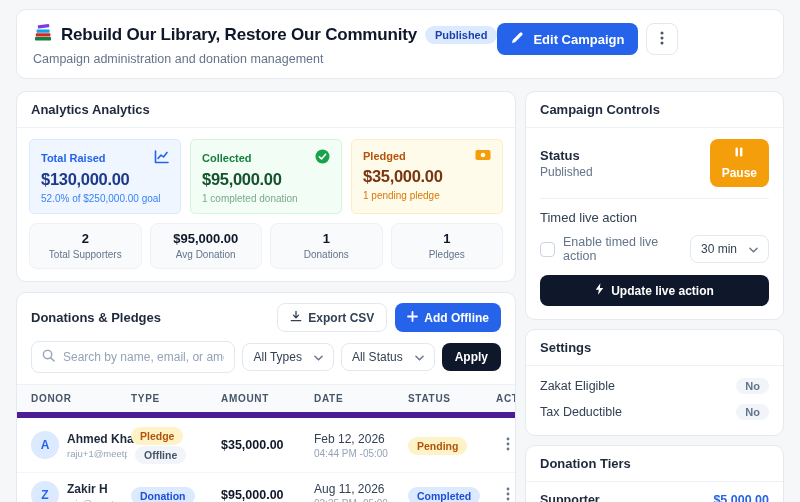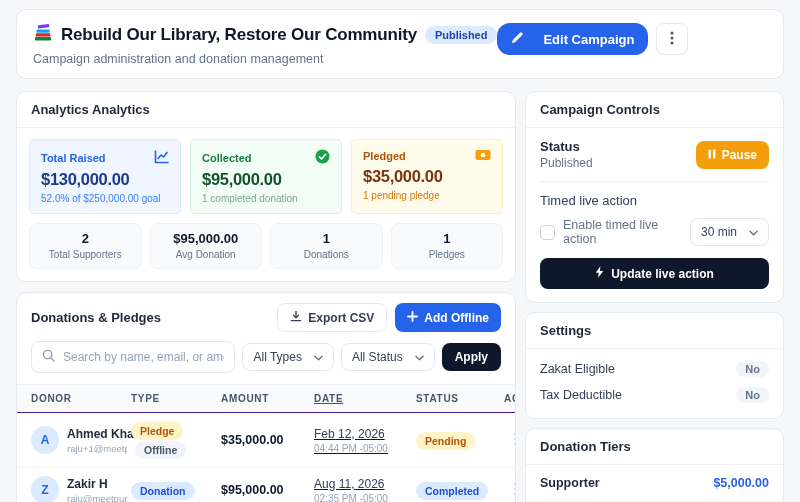--- a/index.html
+++ b/index.html
@@ -10,21 +10,21 @@
   .card-head { padding: 10px 14px; border-bottom: 1px solid #eef1f5; font-size: 13px; font-weight: 700; color: #1e293b; }
 
   
   .topbar { display: flex; justify-content: flex-start; align-items: flex-start; padding: 13px 16px 12px; margin-bottom: 12px; }
   .title-row { display: flex; align-items: center; gap: 8px; }
   .page-title { font-size: 17px; font-weight: 700; letter-spacing: -.2px; }
   .badge-published { background: #dbeafe; color: #1e40af; font-size: 11px; font-weight: 600; padding: 3px 10px; border-radius: 999px; }
   .subtitle { font-size: 12.5px; color: #64748b; margin-top: 6px; }
   .topbar-actions { display: flex; gap: 8px; align-items: center; }
   .btn { border: none; cursor: pointer; font-family: inherit; }
-  .btn-primary { background: #2563eb; color: #fff; border-radius: 13px; font-size: 13px; font-weight: 600; padding: 8px 14px; display: inline-flex; align-items: center; gap: 19px; }
+  .btn-primary { background: #2563eb; color: #fff; border-radius: 8px; font-size: 13px; font-weight: 600; padding: 8px 14px; display: inline-flex; align-items: center; gap: 9px; }
   .btn-kebab { width: 32px; height: 32px; border: 1px solid #e2e8f0; border-radius: 8px; background: #fff; display: flex; align-items: center; justify-content: center; }
 
   .main { display: flex; gap: 9px; }
   .col-left { width: 500px; flex: none; }
   .col-right { flex: 1; min-width: 0; }
 
   
   .analytics-card { margin-bottom: 10px; }
   .stat-grid { display: grid; grid-template-columns: 1fr 1fr 1fr; gap: 9px; padding: 11px 12px 9px; }
   .stat { border-radius: 5px; padding: 9px 11px; border: 1px solid; }
@@ -55,26 +55,26 @@
   .btn-blue-sm { background: #2563eb; color: #fff; border-radius: 8px; font-size: 12px; font-weight: 600; padding: 6px 12px; display: inline-flex; align-items: center; gap: 6px; }
   .btn-outline-sm { background: #fff; border: 1px solid #e2e8f0; color: #334155; border-radius: 8px; font-size: 12px; font-weight: 600; padding: 6px 12px; display: inline-flex; align-items: center; gap: 6px; }
   .filters { display: flex; gap: 7px; padding: 0 14px 11px; align-items: center; }
   .search-box { flex: 1; display: flex; align-items: center; gap: 8px; border: 1px solid #e2e8f0; border-radius: 8px; padding: 6px 10px; min-width: 0; }
   .search-box input { border: none; outline: none; font-size: 12px; font-family: inherit; flex: 1; min-width: 0; color: #334155; background: transparent; }
   .search-box input::placeholder { color: #94a3b8; }
   .select-box { display: flex; align-items: center; gap: 12px; border: 1px solid #e2e8f0; border-radius: 8px; padding: 6px 10px; font-size: 12px; color: #334155; background: #fff; cursor: pointer; white-space: nowrap; }
   .btn-apply { background: #0f172a; color: #fff; border-radius: 8px; padding: 7px 13px; font-size: 12px; font-weight: 700; }
   .table-wrap { overflow: hidden; }
   .trow { display: flex; align-items: center; padding-left: 14px; min-width: 545px; }
-  .th-row { background: #f8fafc; border-top: 1px solid #eef1f5; border-bottom: 1px solid #4c1d95; padding-top: 8px; padding-bottom: 8px; }
+  .th-row { background: #f8fafc; border-top: 1px solid #eef1f5; border-bottom: 6px solid #4c1d95; padding-top: 8px; padding-bottom: 8px; }
   .th { font-size: 10px; font-weight: 700; letter-spacing: .7px; color: #475569; text-transform: uppercase; white-space: nowrap; }
   .c-donor { width: 100px; flex: none; }
   .c-type { width: 90px; flex: none; }
   .c-amount { width: 93px; flex: none; }
-  .c-date { width: 102px; flex: none; text-decoration: underline; }
+  .c-date { width: 94px; flex: none; }
   .c-status { width: 88px; flex: none; }
   .c-actions { width: 50px; flex: none; }
   .data-row { padding-top: 8px; padding-bottom: 8px; border-bottom: 1px solid #f1f5f9; }
   .donor-cell { display: flex; align-items: center; gap: 8px; }
   .avatar { width: 28px; height: 28px; border-radius: 50%; background: #dbeafe; color: #2563eb; font-size: 12px; font-weight: 700; display: flex; align-items: center; justify-content: center; flex: none; }
   .d-name { font-size: 12px; font-weight: 600; color: #1e293b; white-space: nowrap; }
   .d-email { font-size: 9.5px; color: #94a3b8; margin-top: 2px; white-space: nowrap; overflow: hidden; max-width: 60px; }
   .badge { display: inline-block; padding: 3px 9px; border-radius: 999px; font-size: 10.5px; font-weight: 600; white-space: nowrap; }
   .badge + .badge { margin-left: 4px; }
   .badge-amber { background: #fef3c7; color: #b45309; }
@@ -84,21 +84,21 @@
   .date-main { font-size: 12px; color: #334155; }
   .date-sub { font-size: 10px; color: #94a3b8; margin-top: 2px; }
   .kebab-sm { background: none; border: none; margin-left: 6px; cursor: pointer; padding: 4px; }
 
   
   .rail-card { margin-bottom: 9px; }
   .rail-body { padding: 11px 14px 13px; }
   .status-row { display: flex; justify-content: space-between; align-items: center; }
   .status-label { font-size: 13px; font-weight: 600; color: #1e293b; }
   .status-value { font-size: 12px; color: #64748b; margin-top: 2px; }
-  .pause-btn { background: #f59e0b; color: #fff; border-radius: 8px; padding: 7px 12px; font-size: 12px; font-weight: 700; display: inline-flex; align-items: center; gap: 6px; }
+  .pause-btn { background: #f59e0b; color: #fff; border-radius: 8px; padding: 7px 12px; font-size: 12px; font-weight: 700; display: inline-flex; align-items: center; gap: 6px; flex-direction: column; }
   .hr { height: 1px; background: #eef1f5; margin: 11px 0; border: none; }
   .timed-label { font-size: 13px; color: #334155; font-weight: 500; }
   .timed-row { display: flex; justify-content: space-between; align-items: flex-end; margin-top: 10px; }
   .check-wrap { display: flex; align-items: center; gap: 8px; }
   .checkbox { width: 15px; height: 15px; border: 1.5px solid #cbd5e1; border-radius: 4px; background: #fff; flex: none; cursor: pointer; }
   .check-label { font-size: 12.5px; color: #64748b; }
   .btn-dark-full { width: 100%; background: #0f172a; color: #fff; border-radius: 8px; padding: 8px; font-size: 12px; font-weight: 700; display: flex; justify-content: center; align-items: center; gap: 7px; margin-top: 12px; }
   .kv-row { display: flex; justify-content: space-between; align-items: center; padding: 9px 14px; }
   .kv-row + .kv-row { padding-top: 1px; }
   .kv-label { font-size: 12.5px; color: #334155; }

